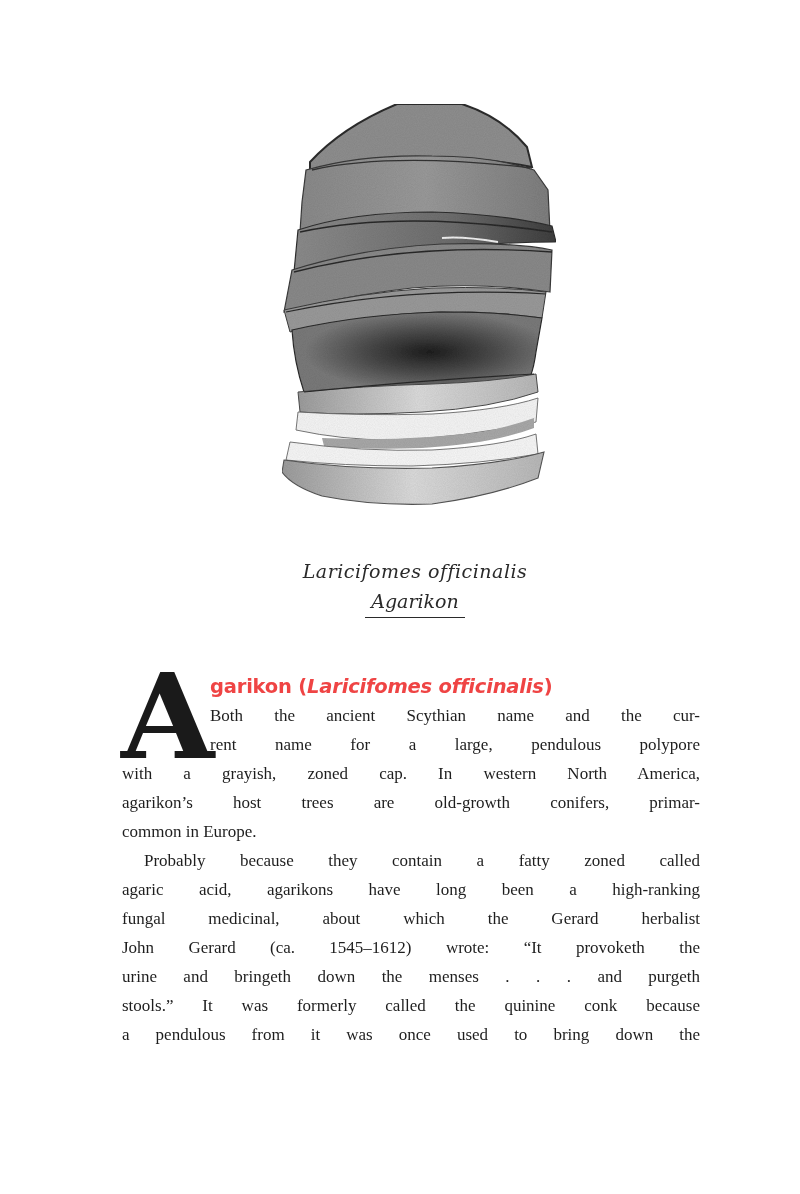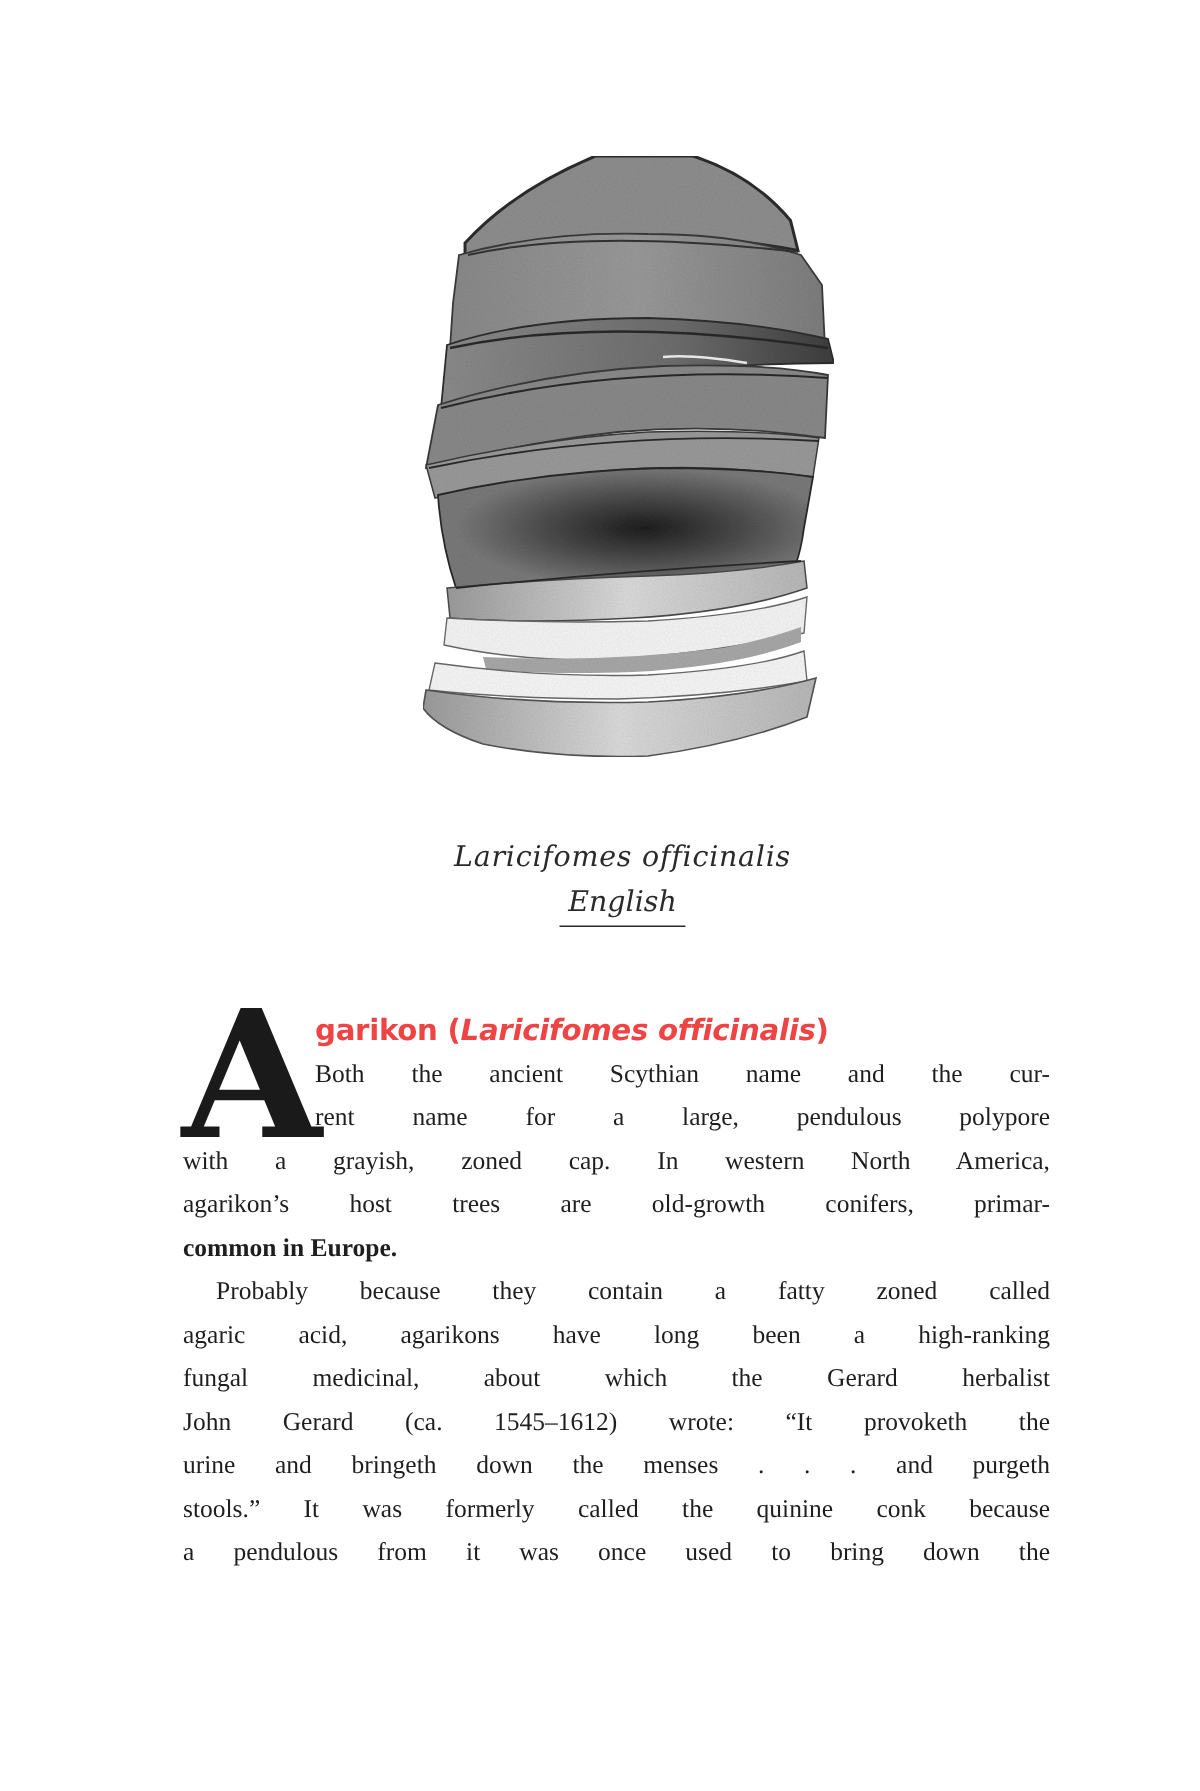--- a/index.html
+++ b/index.html
@@ -83,21 +83,20 @@
     }
     .line {
       display: block;
       text-align: justify;
       text-align-last: justify;
       white-space: nowrap;
       height: 29px;
     }
     .line.last {
       text-align-last: left;
-      font-weight: bold;
     }
     .indent-88 { margin-left: 88px; }
     .para-indent { text-indent: 0; padding-left: 22px; }
   </style>
 </head>
 <body>
 
 <div class="illustration">
   <svg width="300" height="420" viewBox="0 0 300 420" xmlns="http://www.w3.org/2000/svg">
     <defs>
@@ -158,21 +157,21 @@
       <path d="M24 220 Q150 194 284 202" fill="none" stroke="#2a2a2a" stroke-width="1.2"></path>
       <path d="M42 300 Q160 288 272 282" fill="none" stroke="#2a2a2a" stroke-width="1.2"></path>
 
       <path d="M180 146 Q200 144 236 150" fill="none" stroke="#f0f0f0" stroke-width="1.8"></path>
     </g>
   </svg>
 </div>
 
 <div class="caption">
   <div class="latin">Laricifomes officinalis</div>
-  <span class="common">English</span>
+  <span class="common">Agarikon</span>
 </div>
 
 <div class="entry">
   <span class="dropcap">A</span>
   <div class="heading">
     <span>garikon (</span><span class="sci">Laricifomes officinalis</span><span>)</span>
   </div>
 
   <div class="body-text">
     <span class="line indent-88">Both the ancient Scythian name and the cur-</span>

